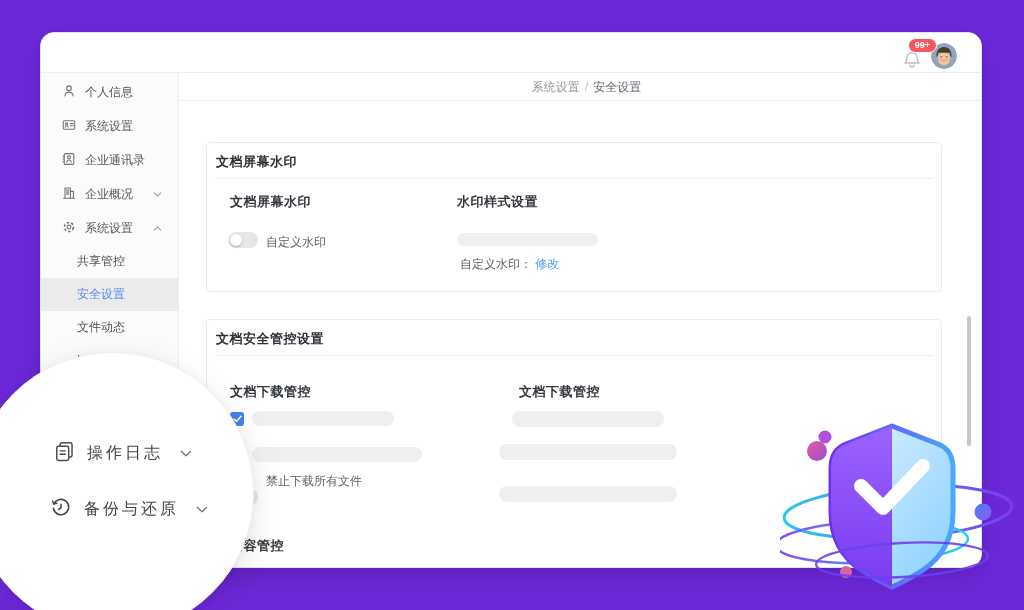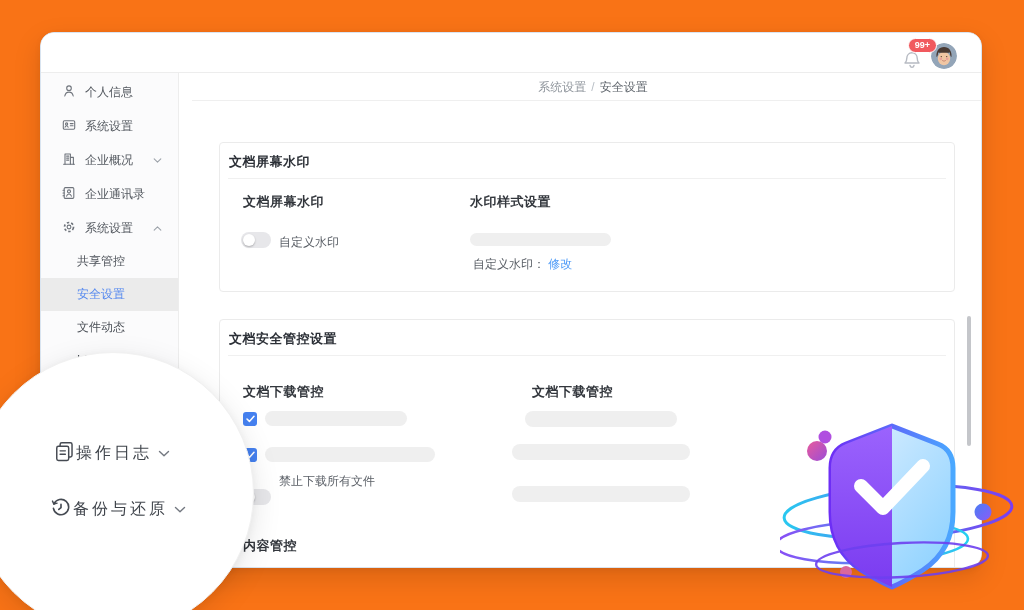--- a/index.html
+++ b/index.html
@@ -1,36 +1,36 @@
 <!DOCTYPE html>
 <html><head>
 <meta charset="utf-8">
 <style>
   * { margin:0; padding:0; box-sizing:border-box; }
   html,body { background:#fff; }
   body { font-family:"Liberation Sans","DejaVu Sans",sans-serif; }
-  .stage { position:relative; width:1024px; height:610px; overflow:hidden; background:#f97316; }
+  .stage { position:relative; width:1024px; height:610px; overflow:hidden; background:#6d28d9; }
 
   
   .window {
     position:absolute; left:40px; top:32px; width:942px; height:536px;
     background:#fff; border:1px solid #d9e4f0; border-radius:14px;
     box-shadow:0 10px 28px rgba(0,0,0,.13), 0 2px 6px rgba(0,0,0,.06);
     overflow:hidden;
   }
   .topbar { position:relative; height:40px; border-bottom:1px solid #ededed; background:#fff; }
   .bell-wrap { position:absolute; right:58px; top:14px; width:22px; height:24px; cursor:pointer; }
   .badge {
     position:absolute; right:44px; top:5px; background:#f1595e; color:#fff;
     font-size:9px; line-height:13px; padding:0 6px; border-radius:8px; font-weight:bold;
     border:1px solid #fff; z-index:2;
   }
   .avatar { position:absolute; right:24px; top:10px; width:26px; height:26px; border-radius:50%; overflow:hidden; }
 
-  .body { display:flex; height:495px;gap:13px; }
+  .body { display:flex; height:495px; }
 
   
   .sidebar { width:138px; background:#fbfbfc; border-right:1px solid #ededed; padding-top:2px; }
   .nav-item { display:flex; align-items:center; height:34px; padding-left:21px; gap:9px;
     font-size:12px; color:#53585f; cursor:pointer; }
   .nav-item .chev { margin-left:auto; margin-right:16px; display:flex; }
   .sub-item { height:33px; line-height:33px; padding-left:36px; font-size:12px; color:#4c5158; cursor:pointer; }
   .sub-item.active { background:#ebebeb; color:#5488ef; }
 
   
@@ -56,21 +56,21 @@
   .scroll-thumb { position:absolute; right:10px; top:283px; width:4px; height:130px;
     border-radius:2px; background:#c4c6ca; cursor:pointer; }
 
   
   .magnifier {
     position:absolute; left:-28px; top:352px; width:282px; height:282px; border-radius:50%;
     background:#fff; border:1px solid #f1f1f1;
     box-shadow:0 8px 30px rgba(0,0,0,.10), 0 2px 8px rgba(0,0,0,.05);
     z-index:5;
   }
-  .mag-item { position:absolute; display:flex; align-items:center; cursor:pointer; }
+  .mag-item { position:absolute; display:flex; align-items:center; gap:11px; cursor:pointer; }
   .mag-label { font-size:16px; font-weight:500; color:#40454c; letter-spacing:3px; white-space:nowrap; }
   .mag-item .chev { margin-left:6px; display:flex; }
 
   .illustration { position:absolute; left:780px; top:420px; width:244px; height:190px; z-index:6; pointer-events:none; }
 </style>
 </head>
 <body>
 
 <div class="stage">
 
@@ -119,45 +119,45 @@
               <circle cx="4.6" cy="6" r="1.1"></circle>
                 <path d="M3.1 9.2c.3-.9.9-1.4 1.5-1.4s1.2.5 1.5 1.4"></path>
               <path d="M8.3 5.6h2.8M8.3 7.8h2.8"></path>
             </svg>
           </span>
           <span>系统设置</span>
         </div>
 
         <div class="nav-item">
           <span>
+            <svg width="14" height="14" viewBox="0 0 14 14" fill="none" stroke="#6f747c" stroke-width="1.1" stroke-linecap="round">
+              <rect x="2.2" y="1.6" width="9.6" height="10.8" rx="1.2"></rect>
+              <circle cx="7" cy="5.4" r="1.5"></circle>
+                <path d="M4.6 10.2c.4-1.5 1.4-2.2 2.4-2.2s2 .7 2.4 2.2"></path>
+              <path d="M1 4.2h1.2M1 7h1.2M1 9.8h1.2"></path>
+            </svg>
+          </span>
+          <span>企业通讯录</span>
+        </div>
+
+        <div class="nav-item">
+          <span>
             <svg width="14" height="14" viewBox="0 0 14 14" fill="none" stroke="#6f747c" stroke-width="1.1" stroke-linecap="round" stroke-linejoin="round">
               <path d="M3 12.3V2h5.4v10.3"></path>
                 <path d="M8.4 5.4h3v6.9"></path>
               <path d="M4.6 4.1h2.2M4.6 6.1h2.2M4.6 8.1h2.2"></path>
                 <path d="M1.6 12.3h10.8"></path>
             </svg>
           </span>
           <span>企业概况</span>
           <span class="chev">
             <svg width="9" height="7" viewBox="0 0 10 8">
                 <path d="M1.2 2.2l3.8 3.6 3.8-3.6" fill="none" stroke="#9aa0a8" stroke-width="1.2" stroke-linecap="round" stroke-linejoin="round"></path>
               </svg>
           </span>
-        </div>
-
-        <div class="nav-item">
-          <span>
-            <svg width="14" height="14" viewBox="0 0 14 14" fill="none" stroke="#6f747c" stroke-width="1.1" stroke-linecap="round">
-              <rect x="2.2" y="1.6" width="9.6" height="10.8" rx="1.2"></rect>
-              <circle cx="7" cy="5.4" r="1.5"></circle>
-                <path d="M4.6 10.2c.4-1.5 1.4-2.2 2.4-2.2s2 .7 2.4 2.2"></path>
-              <path d="M1 4.2h1.2M1 7h1.2M1 9.8h1.2"></path>
-            </svg>
-          </span>
-          <span>企业通讯录</span>
         </div>
 
         <div class="nav-item">
           <span>
             <svg width="14" height="14" viewBox="0 0 14 14" fill="none" stroke="#6f747c">
               <circle cx="7" cy="7" r="4.5" stroke-width="1.7" stroke-dasharray="2.3 2.1" transform="rotate(12 7 7)"></circle>
               <circle cx="7" cy="7" r="1.9" stroke-width="1.1"></circle>
             </svg>
           </span>
           <span>系统设置</span>

